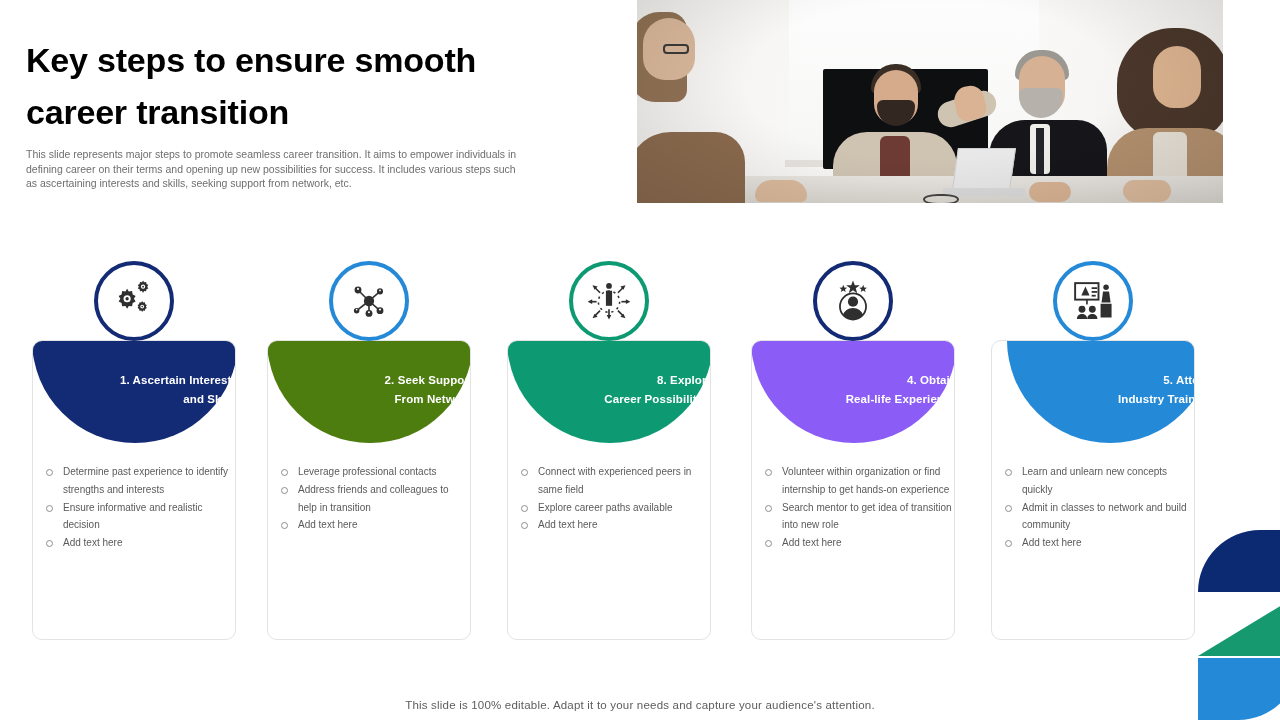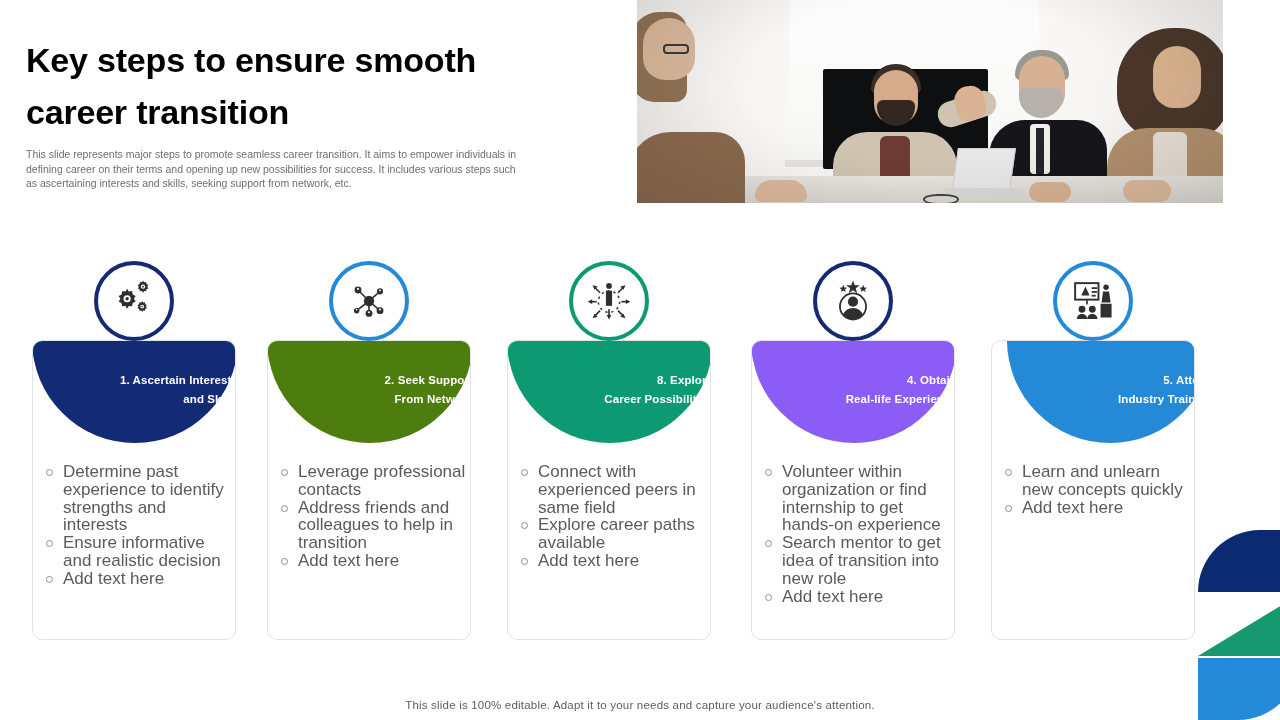--- a/index.html
+++ b/index.html
@@ -152,21 +152,21 @@
   }
   .bullets {
     position: absolute;
     left: 10px; top: 122px;
     width: 190px;
     list-style: none;
   }
   .bullets li {
     position: relative;
     padding-left: 20px;
-    font-size: 17px;
+    font-size: 10px;
     line-height: 17.8px;
     color: #5a5a5a;
   }
   .bullets li::before {
     content: "";
     position: absolute;
     left: 3px; top: 6px;
     width: 5px; height: 5px;
     border: 1px solid #8e8e8e;
     border-radius: 50%;
@@ -391,20 +391,21 @@
           <path d="M32 42c-7.2 0-13 4.6-14.6 10.4A19 19 0 0 0 32 59a19 19 0 0 0 14.6-6.6C45 46.6 39.2 42 32 42z"></path>
         </svg>
       </div>
       <div class="card" style="left: 991px;">
         <div class="cap" style="background: rgb(36, 137, 214); margin-left: 16px;">
           <div class="cap-title">5. Attend
 Industry Training</div>
         </div>
         <ul class="bullets">
           <li>Learn and unlearn new concepts quickly</li>
+          <li>Admit in classes to network and build community</li>
           <li>Add text here</li>
         </ul>
       </div>
       <div class="iconwrap" style="left: 1053px; border-color: rgb(36, 137, 214);">
         <svg viewBox="0 0 64 64" fill="#2f2f2f">
           <rect x="6" y="6" width="34" height="24" fill="none" stroke="#2f2f2f" stroke-width="2.8"></rect>
           <polygon points="15,24 21,11 27,24"></polygon>
           <rect x="30" y="12" width="8" height="2.6"></rect>
           <rect x="30" y="17.5" width="8" height="2.6"></rect>
           <rect x="30" y="23" width="6" height="2.6"></rect>

